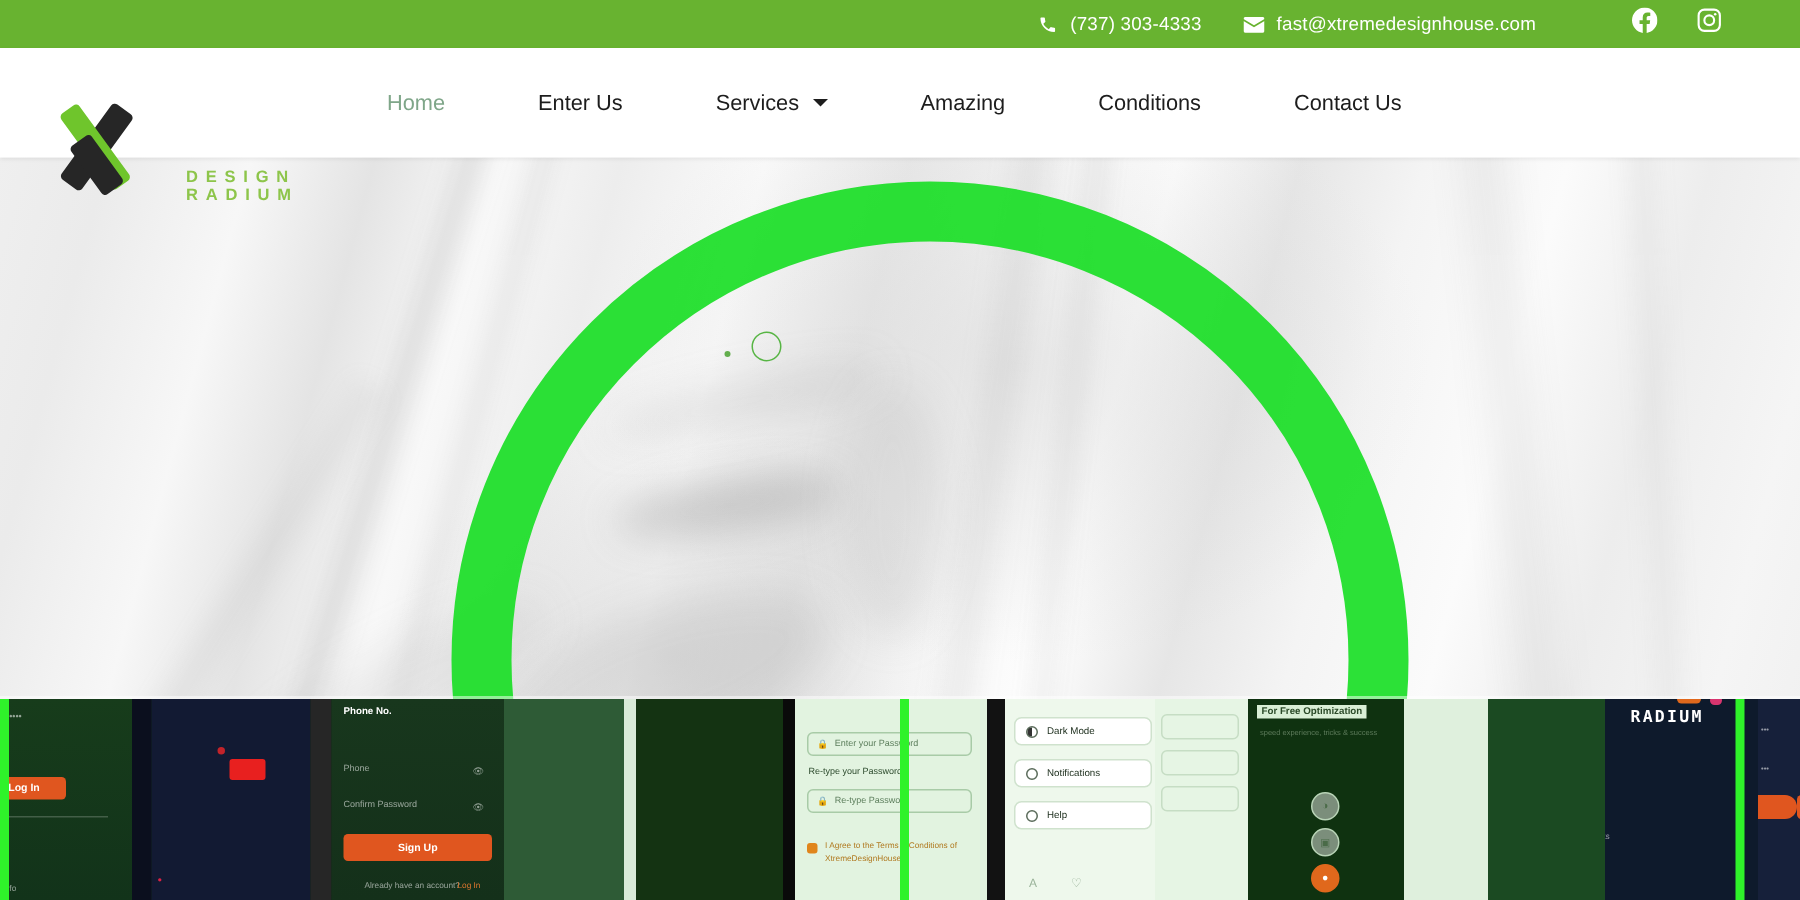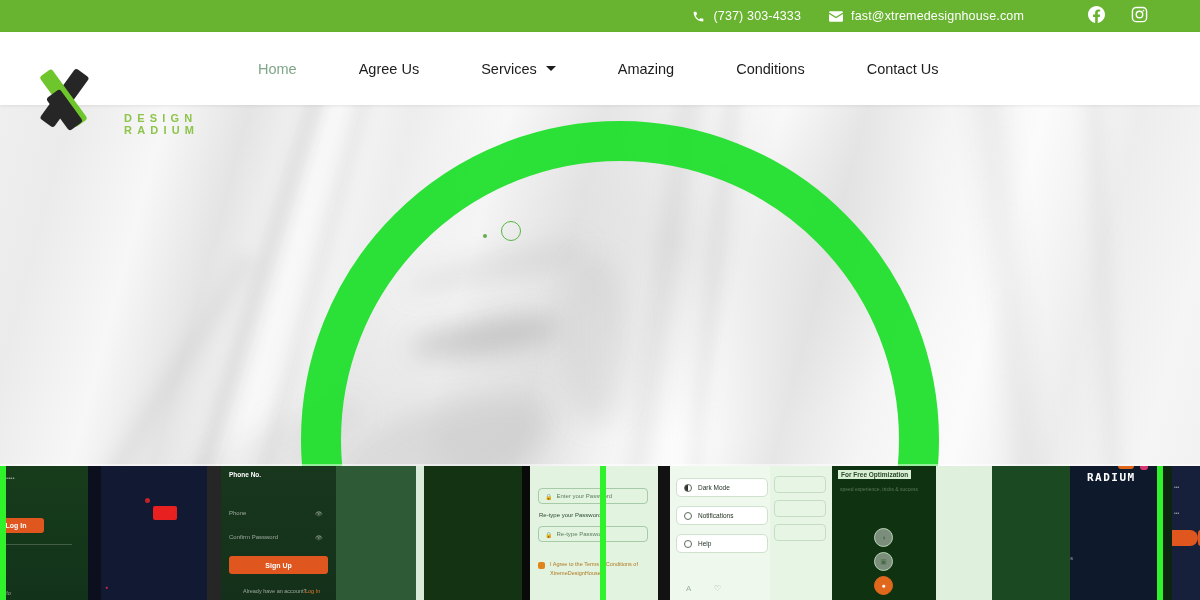--- a/index.html
+++ b/index.html
@@ -168,21 +168,21 @@
   .p7  { left: 416px;width: 8px;   background: #d9ead9; }
   .p8  { left: 424px;width: 98px;  background: #143312; }
   .p9  { left: 522px;width: 8px;   background: #0a0a0a; }
   .p10 { left: 530px;width: 128px; background: #e2f3e0; }
   .p11 { left: 658px;width: 12px;  background: #121212; }
   .p12 { left: 670px;width: 100px; background: #eef8ec; }
   .p13 { left: 770px;width: 62px;  background: #e6f5e4; }
   .p14 { left: 832px;width: 104px; background: #0f3210; }
   .p15 { left: 936px;width: 56px;  background: #dff0dd; }
   .p16 { left: 992px;width: 78px;  background: #1b4a22; }
-  .p17 { left: 1070px;width: 92px;background: #0e1a2c; }
+  .p17 { left: 1070px;width: 102px;background: #0e1a2c; }
   .p18 { left: 1172px;width: 28px; background: #16203a; }
 
   .btn-orange {
     position: absolute; background: #e0561f; border-radius: 3px;
     color: #fff; font-size: 7px; font-weight: 700;
     display: flex; align-items: center; justify-content: center;
     cursor: pointer;
   }
   .field {
     position: absolute; border: 1px solid rgba(120,170,120,.55);
@@ -265,21 +265,21 @@
         <div class="bar-black2"></div>
       </div>
       <div class="sub">DESIGN RADIUM</div>
     </div>
 
     <nav class="nav">
       <a class="active" href="#">
         <span>Home</span>
       </a>
       <a href="#">
-        <span>Agree Us</span>
+        <span>Enter Us</span>
       </a>
       <a href="#">
         <span>Services</span>
         <i class="caret"></i>
       </a>
       <a href="#">
         <span>Amazing</span>
       </a>
       <a href="#">
         <span>Conditions</span>

